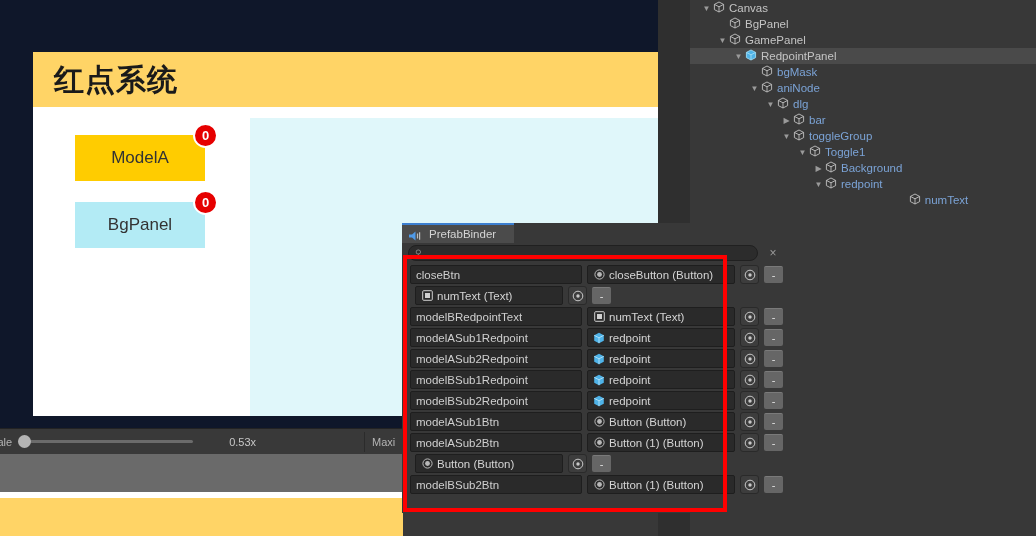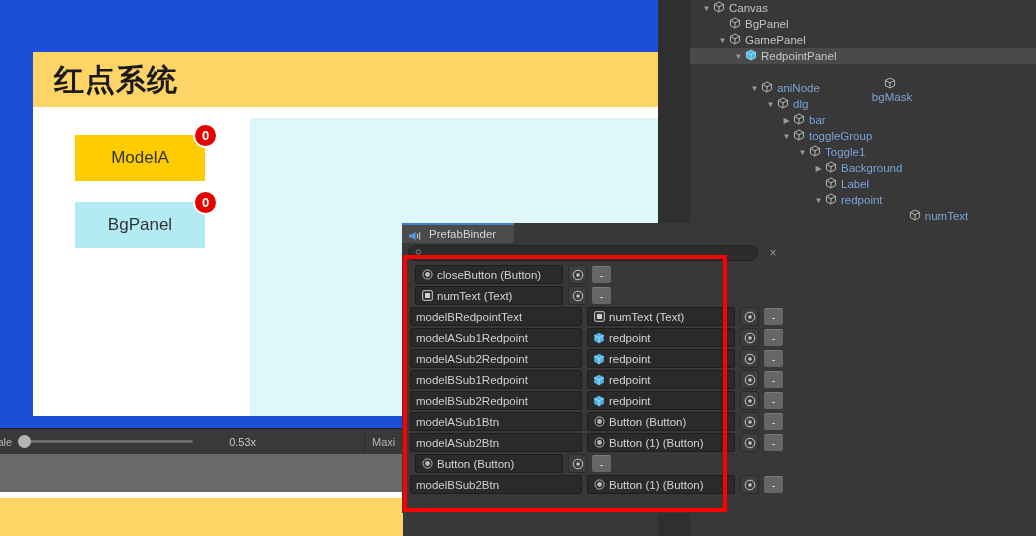--- a/index.html
+++ b/index.html
@@ -7,21 +7,21 @@
     width: 1036px; height: 536px;
     background: #383838;
     font-family: "Liberation Sans", sans-serif;
     overflow: hidden;
   }
   #root { position: relative; width: 1036px; height: 536px; }
 
   
   .game-view {
     position: absolute; left: 0; top: 0; width: 658px; height: 428px;
-    background: #1d4ed8; overflow: hidden; padding-left: 36px;
+    background: #0f172a; overflow: hidden; padding-left: 36px;
   }
   .game-canvas {
     position: absolute; left: 33px; top: 52px; width: 625px; height: 364px;
     background: #ffffff; overflow: hidden;
   }
   .game-header {
     position: absolute; left: 0; top: 0; width: 625px; height: 55px;
     background: #ffd466;
   }
   .game-title {
@@ -279,21 +279,21 @@
           <span>GamePanel</span>
         </div>
         <div class="hrow root selected" style="padding-left: 42px;">
           <span class="twisty">▼</span>
           <span class="cube"><svg width="12" height="12" viewBox="0 0 12 12">
               <path d="M6 1 L10.6 3.4 L10.6 8.6 L6 11 L1.4 8.6 L1.4 3.4 Z" fill="#4fb3e8" stroke="#9fdcf5" stroke-width="0.9"></path>
               <path d="M1.4 3.4 L6 5.8 L10.6 3.4 M6 5.8 L6 11" fill="none" stroke="#9fdcf5" stroke-width="0.9"></path>
             </svg></span>
           <span>RedpointPanel</span>
         </div>
-        <div class="hrow" style="padding-left: 58px; flex-direction: column;">
+        <div class="hrow" style="padding-left: 58px;">
           <span class="twisty empty"></span>
           <span class="cube"><svg width="12" height="12" viewBox="0 0 12 12">
               <path d="M6 1 L10.6 3.4 L10.6 8.6 L6 11 L1.4 8.6 L1.4 3.4 Z" fill="none" stroke="#c2c2c2" stroke-width="0.9"></path>
               <path d="M1.4 3.4 L6 5.8 L10.6 3.4 M6 5.8 L6 11" fill="none" stroke="#c2c2c2" stroke-width="0.9"></path>
             </svg></span>
           <span>bgMask</span>
         </div>
         <div class="hrow" style="padding-left: 58px;">
           <span class="twisty">▼</span>
           <span class="cube"><svg width="12" height="12" viewBox="0 0 12 12">
@@ -334,28 +334,20 @@
             </svg></span>
           <span>Toggle1</span>
         </div>
         <div class="hrow" style="padding-left: 122px;">
           <span class="twisty">▶</span>
           <span class="cube"><svg width="12" height="12" viewBox="0 0 12 12">
               <path d="M6 1 L10.6 3.4 L10.6 8.6 L6 11 L1.4 8.6 L1.4 3.4 Z" fill="none" stroke="#c2c2c2" stroke-width="0.9"></path>
               <path d="M1.4 3.4 L6 5.8 L10.6 3.4 M6 5.8 L6 11" fill="none" stroke="#c2c2c2" stroke-width="0.9"></path>
             </svg></span>
           <span>Background</span>
-        </div>
-        <div class="hrow" style="padding-left: 122px;">
-          <span class="twisty empty"></span>
-          <span class="cube"><svg width="12" height="12" viewBox="0 0 12 12">
-              <path d="M6 1 L10.6 3.4 L10.6 8.6 L6 11 L1.4 8.6 L1.4 3.4 Z" fill="none" stroke="#c2c2c2" stroke-width="0.9"></path>
-              <path d="M1.4 3.4 L6 5.8 L10.6 3.4 M6 5.8 L6 11" fill="none" stroke="#c2c2c2" stroke-width="0.9"></path>
-            </svg></span>
-          <span>Label</span>
         </div>
         <div class="hrow" style="padding-left: 122px;">
           <span class="twisty">▼</span>
           <span class="cube"><svg width="12" height="12" viewBox="0 0 12 12">
               <path d="M6 1 L10.6 3.4 L10.6 8.6 L6 11 L1.4 8.6 L1.4 3.4 Z" fill="none" stroke="#c2c2c2" stroke-width="0.9"></path>
               <path d="M1.4 3.4 L6 5.8 L10.6 3.4 M6 5.8 L6 11" fill="none" stroke="#c2c2c2" stroke-width="0.9"></path>
             </svg></span>
           <span>redpoint</span>
         </div>
         <div class="hrow" style="padding-left: 138px; justify-content: center;">
@@ -396,20 +388,21 @@
 
     <div class="search-bar">
       <span class="search-glyph">⚲</span>
     </div>
     <div class="clear-btn">×</div>
 
     <div class="red-box"></div>
 
     <div class="rows" id="binder-rows">
         <div class="brow">
+          <div class="name-field">closeBtn</div>
           <div class="val-field">
             <span class="val-icon">
               <svg width="11" height="11" viewBox="0 0 11 11">
                 <circle cx="5.5" cy="5.5" r="4.6" fill="none" stroke="#b9b9b9" stroke-width="1"></circle>
                 <circle cx="5.5" cy="5.5" r="2.4" fill="#b9b9b9"></circle>
               </svg>
             </span>
             <span>closeButton (Button)</span>
           </div>
           <div class="pick-btn">

